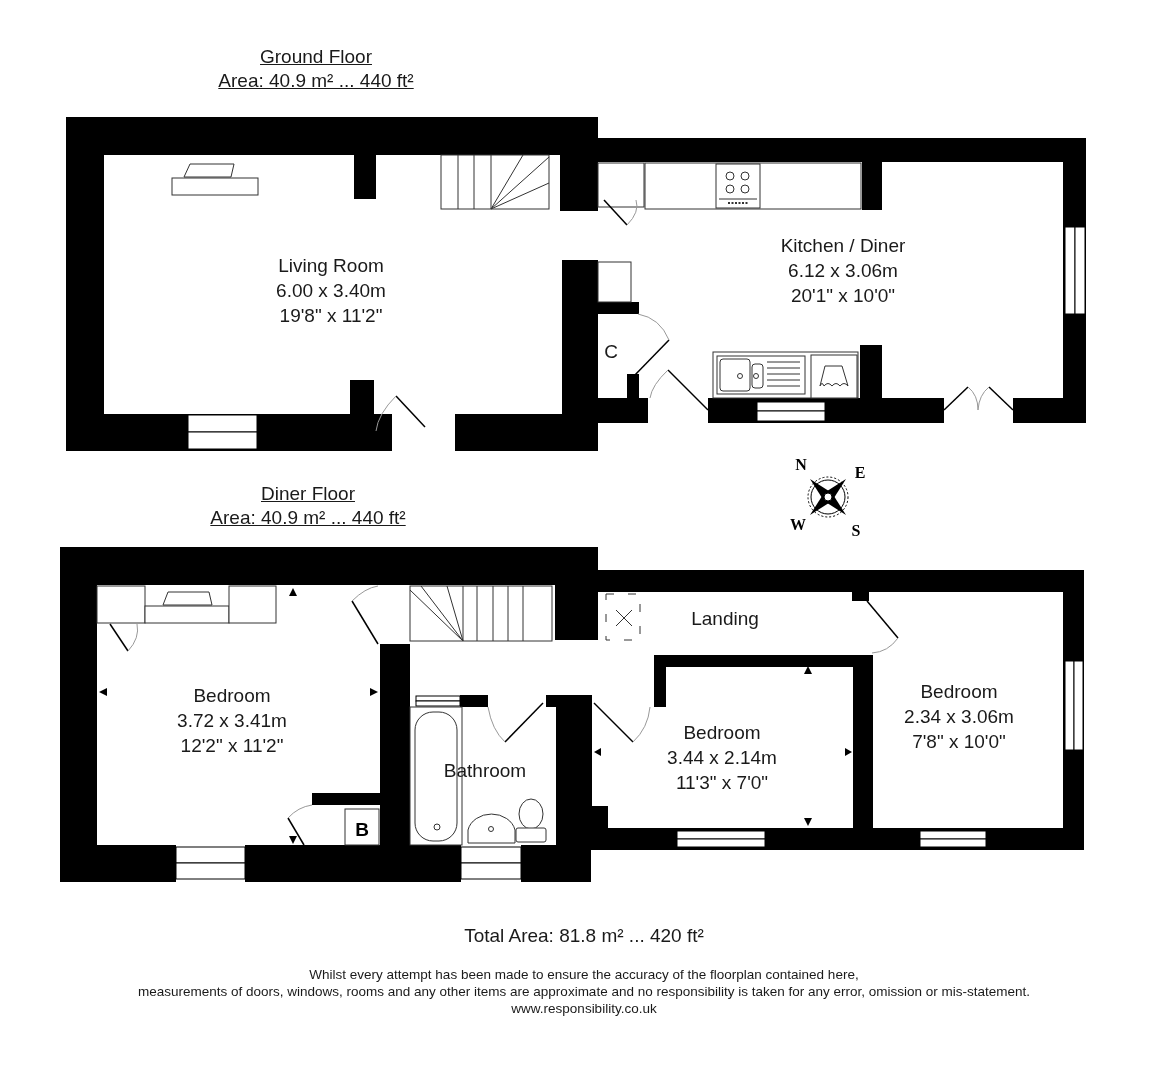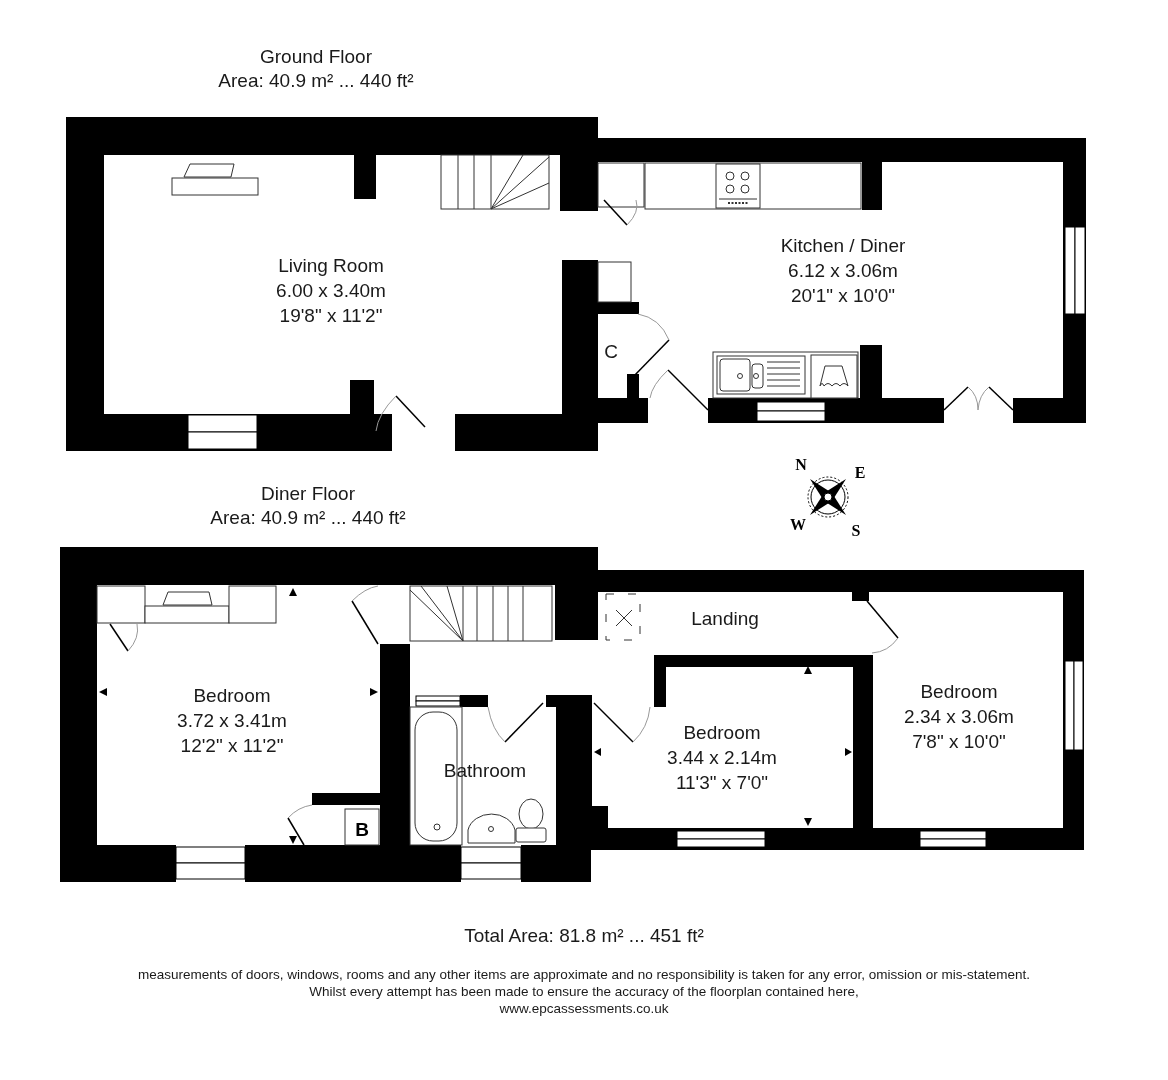--- a/index.html
+++ b/index.html
@@ -1,17 +1,17 @@
 <!DOCTYPE html>
 <html><head>
 <meta charset="utf-8">
 <style>
   html, body { margin:0; padding:0; background:#ffffff; }
   body { width:1168px; height:1080px; position:relative; overflow:hidden; font-family:"Liberation Sans", sans-serif; color:#1a1a1a; }
-  .floor-title { position:absolute; text-align:center; font-size:19px; line-height:24px; }
+  .floor-title { position:absolute; text-align:center; font-size:19px; line-height:24px;text-decoration:underline; }
   .floor-title div { white-space:nowrap; }
   svg.plan { position:absolute; left:0; top:0; }
   .room-label { font-family:"Liberation Sans", sans-serif; font-size:19px; fill:#1a1a1a; text-anchor:middle; }
   .total { position:absolute; left:0; width:1168px; top:925px; text-align:center; font-size:19px; }
   .disclaimer { position:absolute; left:0; width:1168px; top:966px; text-align:center; font-size:13.5px; line-height:17px; }
   .disclaimer div { white-space:nowrap; }
 </style>
 </head>
 <body>
 
@@ -271,18 +271,18 @@
     <text class="room-label" x="722" y="739">Bedroom</text>
     <text class="room-label" x="722" y="764">3.44 x 2.14m</text>
     <text class="room-label" x="722" y="789">11'3" x 7'0"</text>
     <text class="room-label" x="959" y="698">Bedroom</text>
     <text class="room-label" x="959" y="723">2.34 x 3.06m</text>
     <text class="room-label" x="959" y="748">7'8" x 10'0"</text>
     <text class="room-label" x="725" y="625">Landing</text>
   </g>
 </svg>
 
-<div class="total">Total Area: 81.8 m² ... 451 ft²</div>
+<div class="total">Total Area: 81.8 m² ... 420 ft²</div>
 <div class="disclaimer">
+  <div>Whilst every attempt has been made to ensure the accuracy of the floorplan contained here,</div>
   <div>measurements of doors, windows, rooms and any other items are approximate and no responsibility is taken for any error, omission or mis-statement.</div>
-  <div>Whilst every attempt has been made to ensure the accuracy of the floorplan contained here,</div>
-  <div>www.epcassessments.co.uk</div>
+  <div>www.responsibility.co.uk</div>
 </div>
 
 </body></html>

